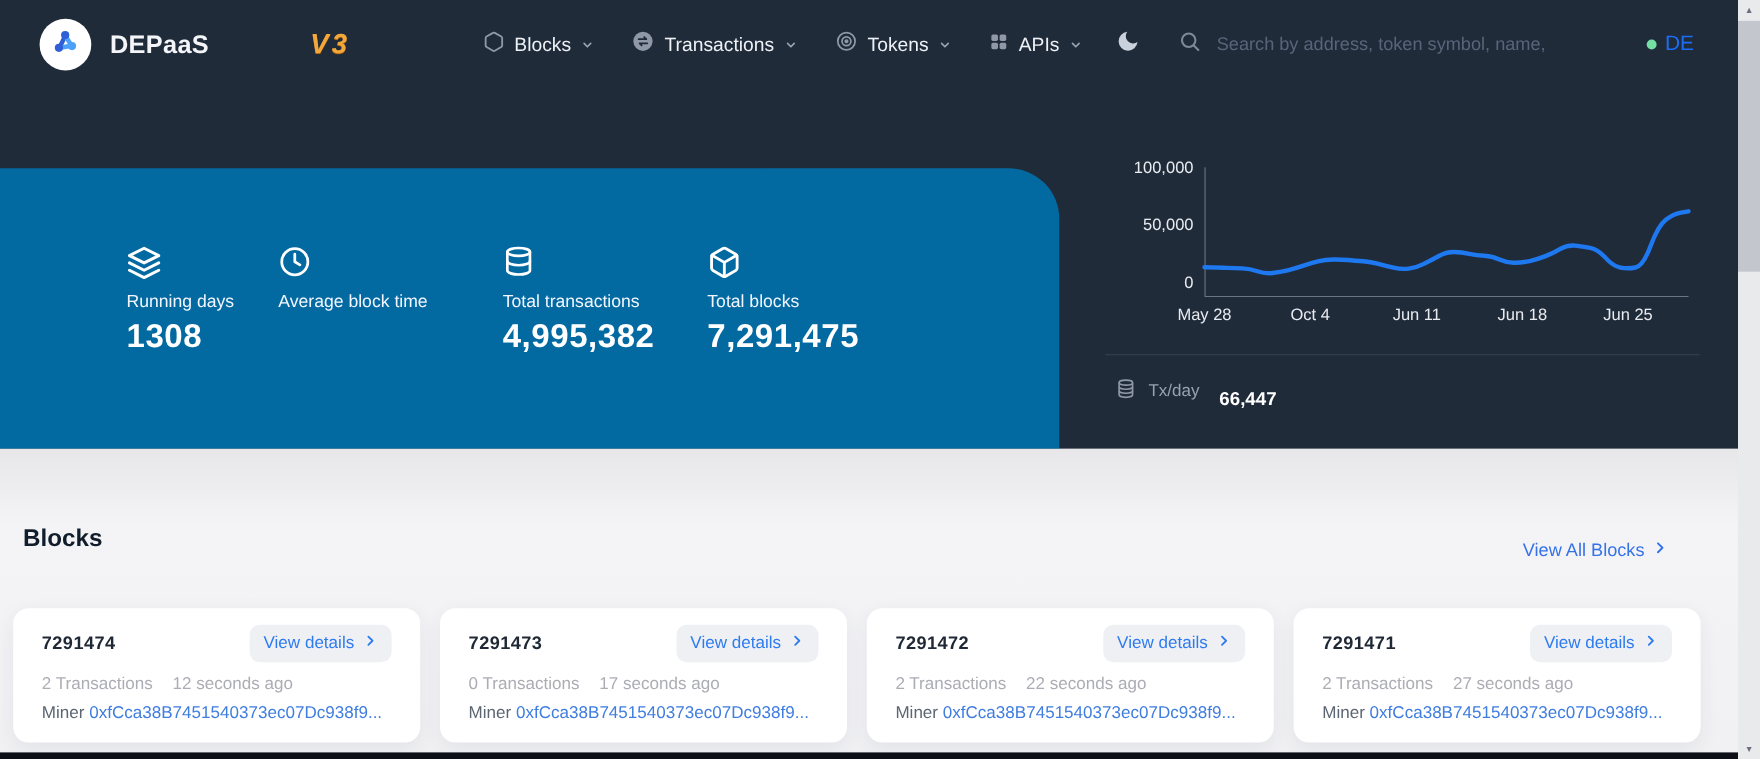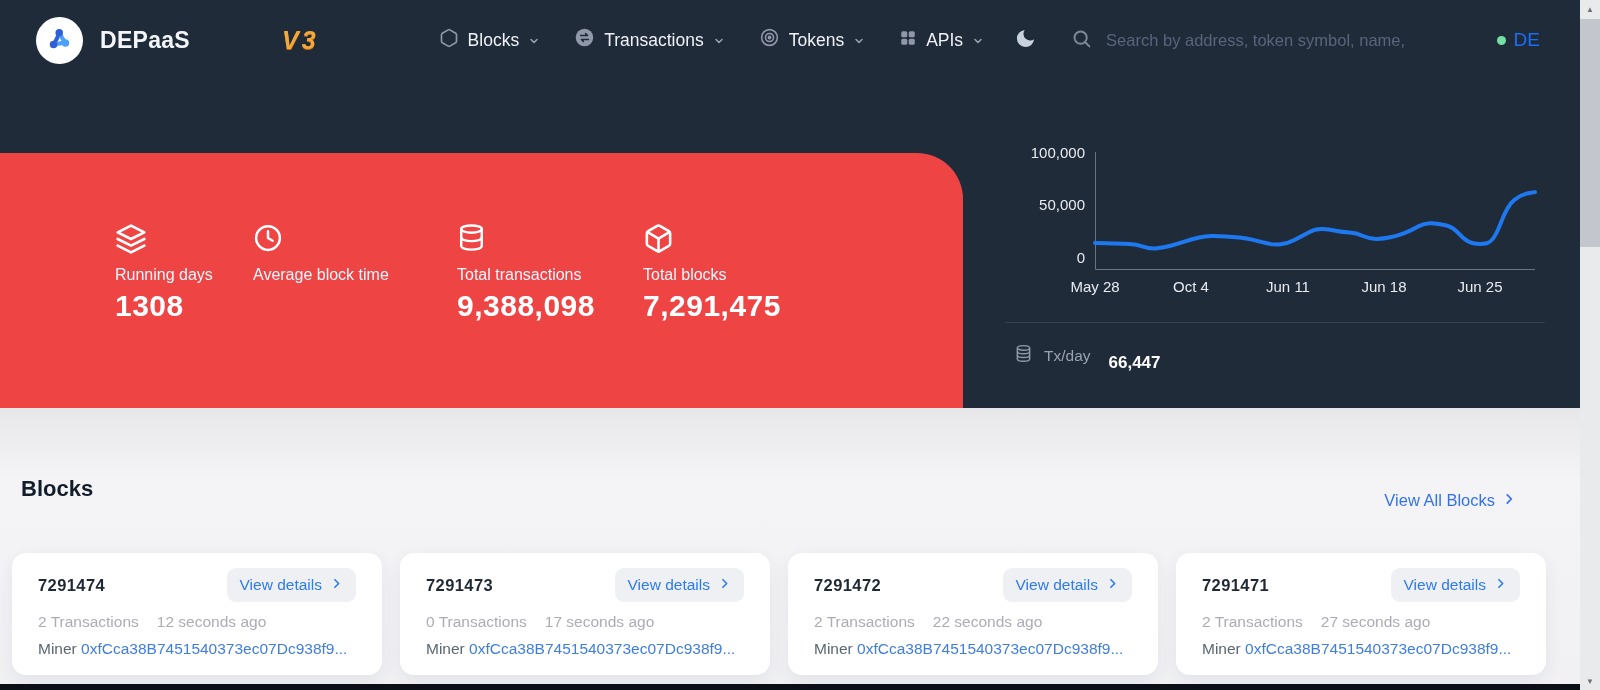--- a/index.html
+++ b/index.html
@@ -19,21 +19,21 @@
   .nav-item { display:flex; align-items:center; gap:9px; color:#eef1f5; font-size:17.5px; cursor:pointer; }
   .nav-item .chev { display:flex; margin-top:2px; }
   .theme { margin-left:30px; cursor:pointer; display:flex; }
   .search { display:flex; align-items:center; gap:14px; margin-left:34px; }
   .search input { width:300px; background:transparent; border:none; outline:none; font-size:16.5px; color:#aab3c2; font-family:"Liberation Sans", sans-serif; }
   .search input::placeholder { color:#59647a; }
   .network { margin-left:auto; margin-right:40px; display:flex; align-items:center; gap:8px; color:#1b6ef3; font-size:19px; cursor:pointer; }
   .network .dot { width:9px; height:9px; border-radius:50%; background:#74dfa2; }
 
   
-  .blue-panel { position:absolute; left:0; top:153px; width:963px; height:255px; background:#ef4444; border-top-right-radius:46px; }
+  .blue-panel { position:absolute; left:0; top:153px; width:963px; height:255px; background:#0369a1; border-top-right-radius:46px; }
   .stats-row { display:flex; padding:70px 0 0 115px; }
   .stat { display:flex; flex-direction:column; color:#ffffff; }
   .stat:nth-child(1){ width:138px; } .stat:nth-child(2){ width:204px; }
   .stat:nth-child(3){ width:186px; } .stat:nth-child(4){ width:183px; }
   .stat .s-icon { height:34px; display:flex; align-items:flex-start; }
   .stat .s-label { margin-top:9px; font-size:16px; color:#f2f7ff; }
   .stat .s-value { margin-top:5px; font-size:30px; font-weight:bold; letter-spacing:0.5px; }
 
   
   .chart-area { position:absolute; left:1000px; top:140px; width:560px; height:160px; }
@@ -231,21 +231,21 @@
         </div>
         <div class="stat">
           <span class="s-icon">
             <svg width="29" height="29" viewBox="0 0 24 24" fill="none" stroke="#ffffff" stroke-width="2" stroke-linecap="round" stroke-linejoin="round">
                 <ellipse cx="12" cy="5" rx="8.5" ry="3"></ellipse>
                 <path d="M3.5 5v14c0 1.66 3.8 3 8.5 3s8.5-1.34 8.5-3V5"></path>
                 <path d="M3.5 12c0 1.66 3.8 3 8.5 3s8.5-1.34 8.5-3"></path>
               </svg>
           </span>
           <span class="s-label">Total transactions</span>
-          <span class="s-value">9,388,098</span>
+          <span class="s-value">4,995,382</span>
         </div>
         <div class="stat">
           <span class="s-icon">
             <svg width="31" height="31" viewBox="0 0 24 24" fill="none" stroke="#ffffff" stroke-width="2" stroke-linecap="round" stroke-linejoin="round">
                 <path d="M21 16V8a2 2 0 0 0-1-1.73l-7-4a2 2 0 0 0-2 0l-7 4A2 2 0 0 0 3 8v8a2 2 0 0 0 1 1.73l7 4a2 2 0 0 0 2 0l7-4A2 2 0 0 0 21 16z"></path>
                 <polyline points="3.27 6.96 12 12.01 20.73 6.96"></polyline>
                 <line x1="12" y1="22.08" x2="12" y2="12"></line>
               </svg>
           </span>
           <span class="s-label">Total blocks</span>

